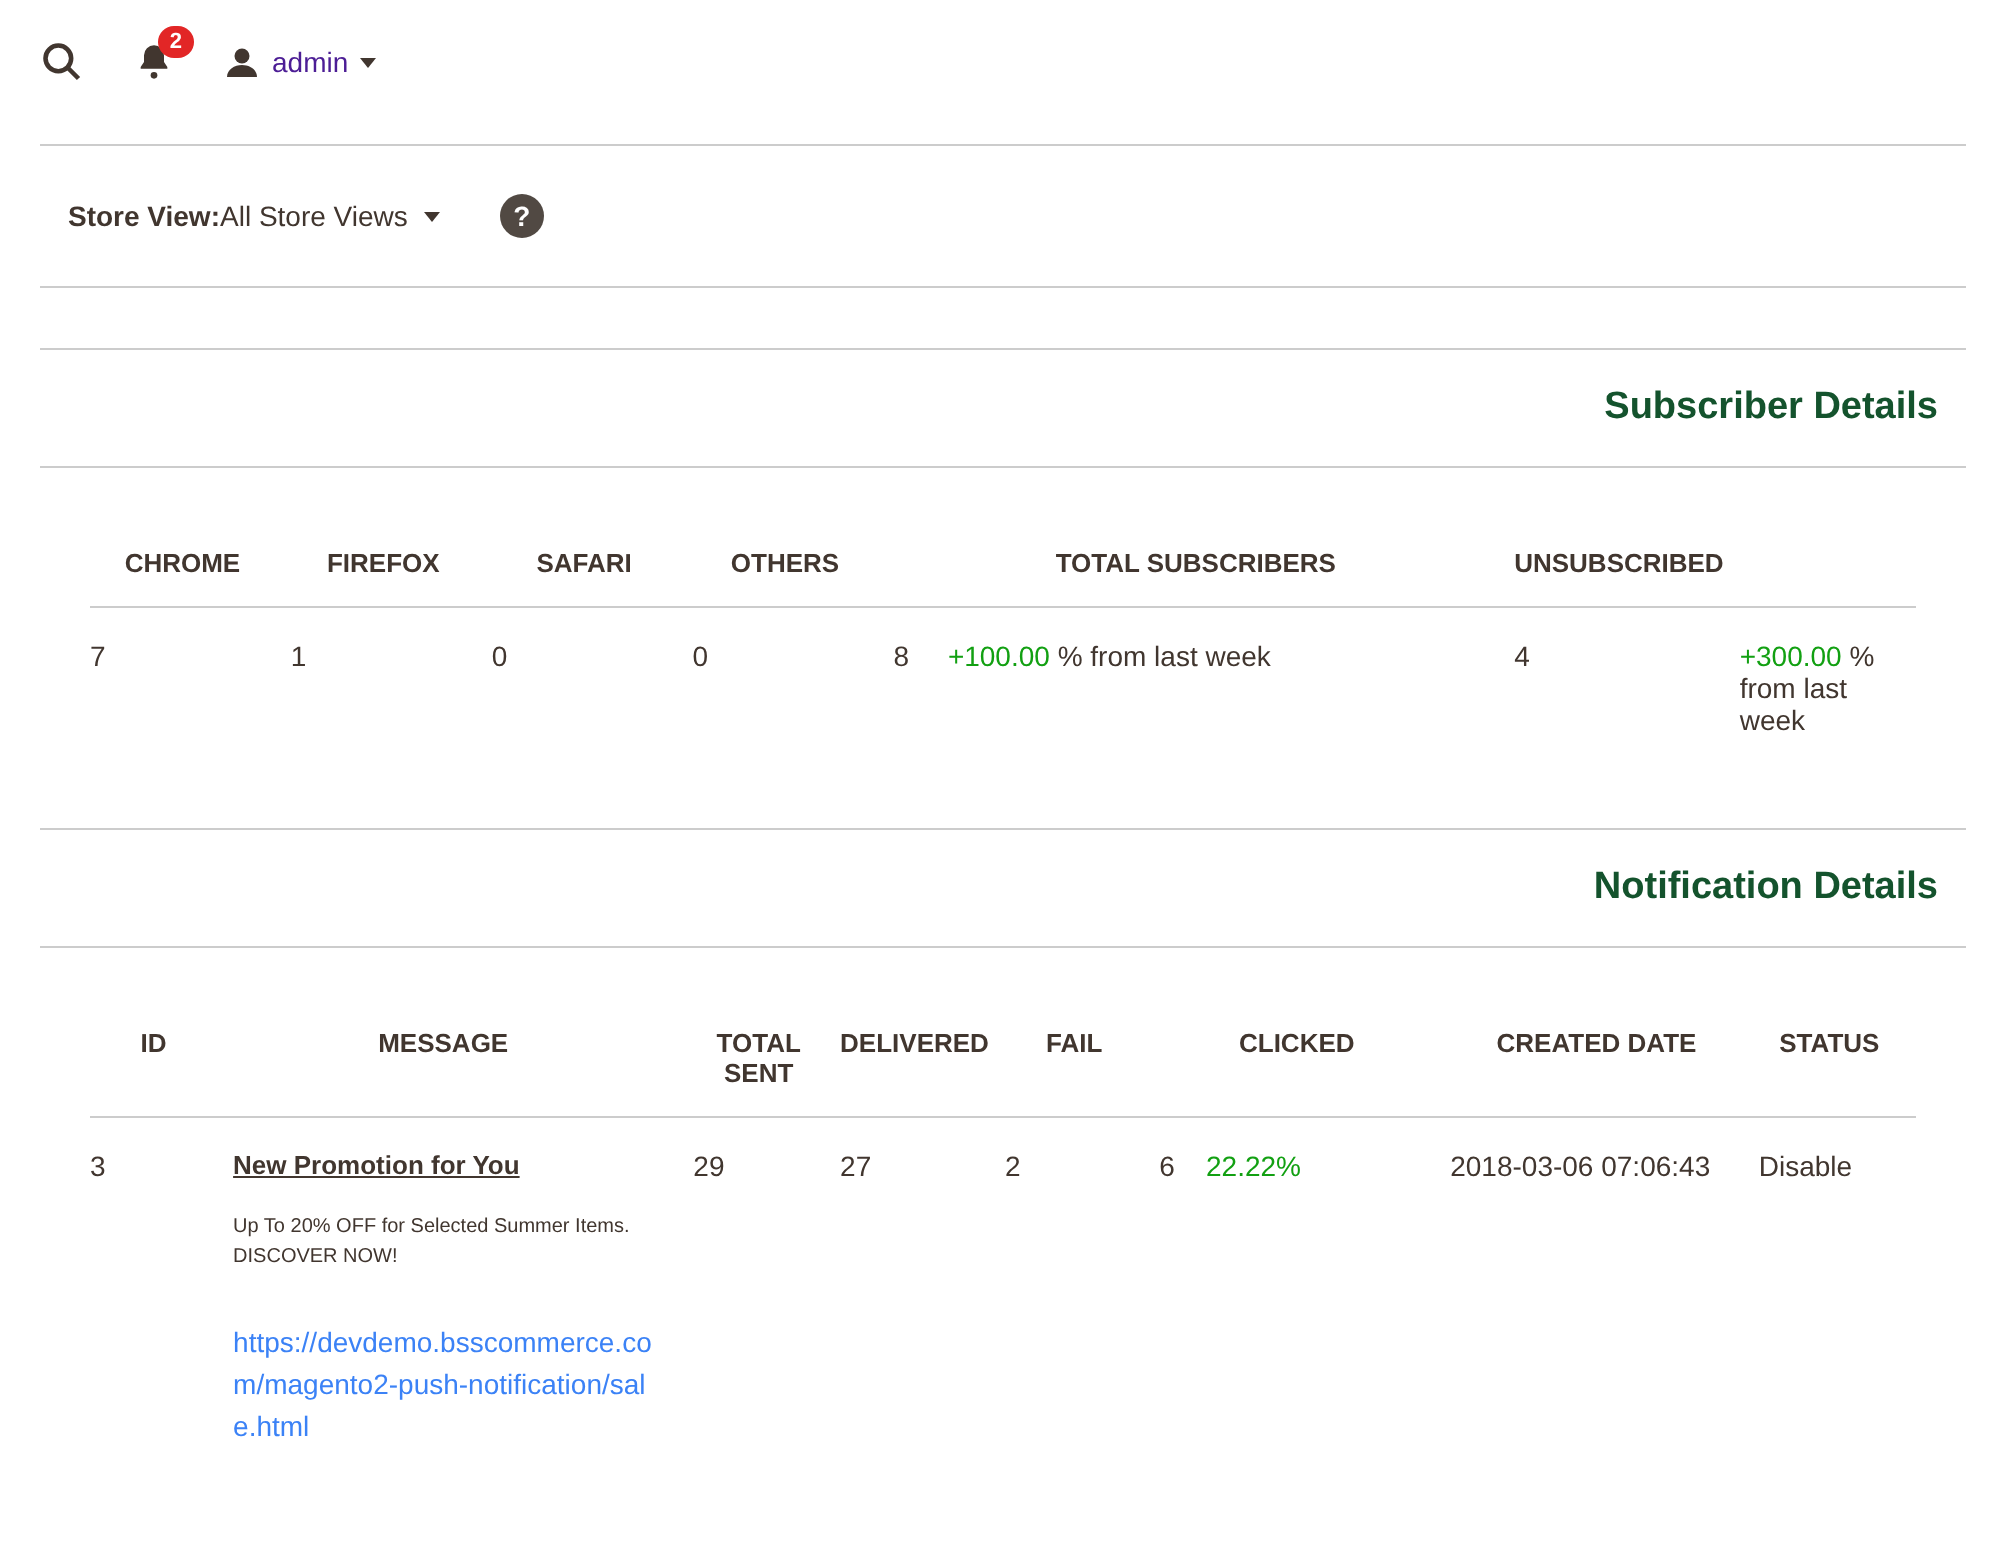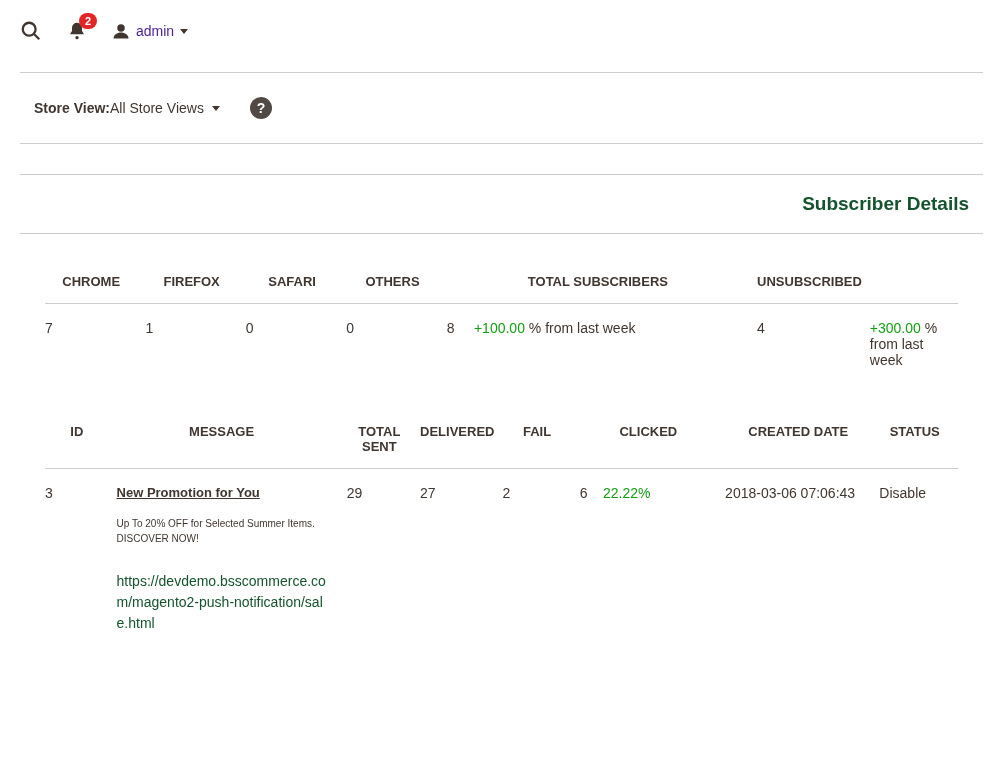--- a/index.html
+++ b/index.html
@@ -118,21 +118,21 @@
     }
     tbody td {
       padding: 16px 8px 16px 0;
       vertical-align: top;
       font-size: 14px;
       color: #41362f;
     }
     .green { color: #12a012; text-align: right; }
     .msg-title { font-weight: 600; margin-bottom: 16px; font-size: 13px; text-decoration: underline;}
     .msg-body { margin-bottom: 25px; line-height: 1.5; font-size: 10px;}
-    .msg-link { color: #14532d; word-break: break-all; line-height: 1.5; font-size: 14px; }
+    .msg-link { color: #3b82f6; word-break: break-all; line-height: 1.5; font-size: 14px; }
     .notif-table tbody tr td { border-bottom: 1px solid #eee; padding-bottom: 25px; }
     .notif-table tbody tr:last-child td { border-bottom: none; }
     .col-msg { width: 240px; padding-right: 20px; }
     .sub-head1 { width: 11%; }
     .sub-head2 { width: 34%; }
     .sub-head3 { width: 6%; }
     .nd-id { width: 75px; }
     .nd-sent { width: 75px; }
     .nd-deliv { width: 80px; }
     .nd-fail { width: 80px; margin-left: 16px; }
@@ -208,20 +208,21 @@
           <td>
             <span class="green">+300.00</span><span> % from last week</span>
           </td>
         </tr>
       </tbody>
     </table>
     </div>
   </div>
 
   <div class="section">
+    <div class="section-title">Notification Details</div>
     <div class="table-wrap">
     <table class="notif-table">
       <thead>
         <tr>
           <th class="nd-id">ID</th>
           <th class="col-msg">MESSAGE</th>
           <th class="nd-sent">TOTAL SENT</th>
           <th class="nd-deliv">DELIVERED</th>
           <th class="nd-fail">FAIL</th>
           <th class="nd-click">CLICKED</th>

